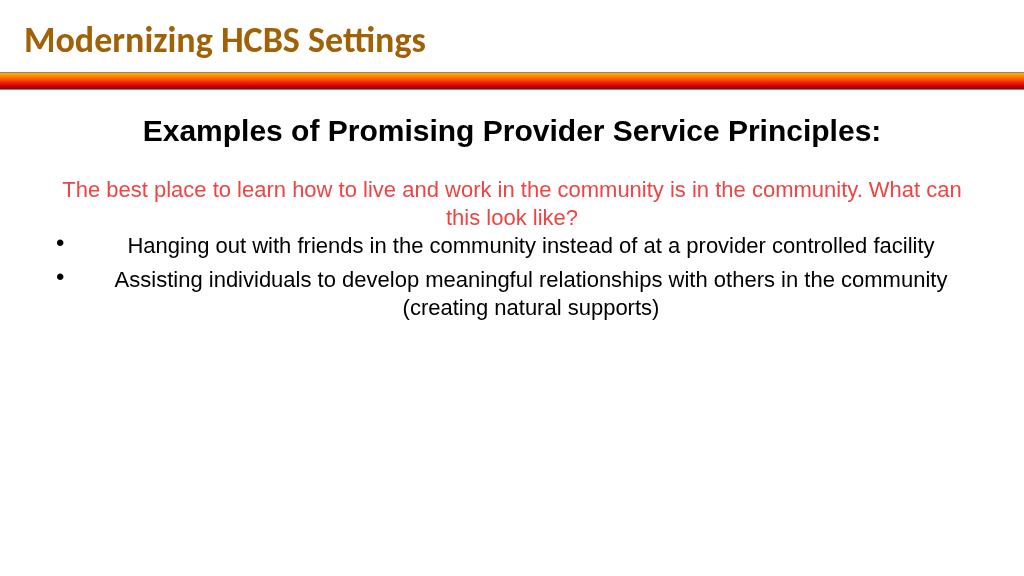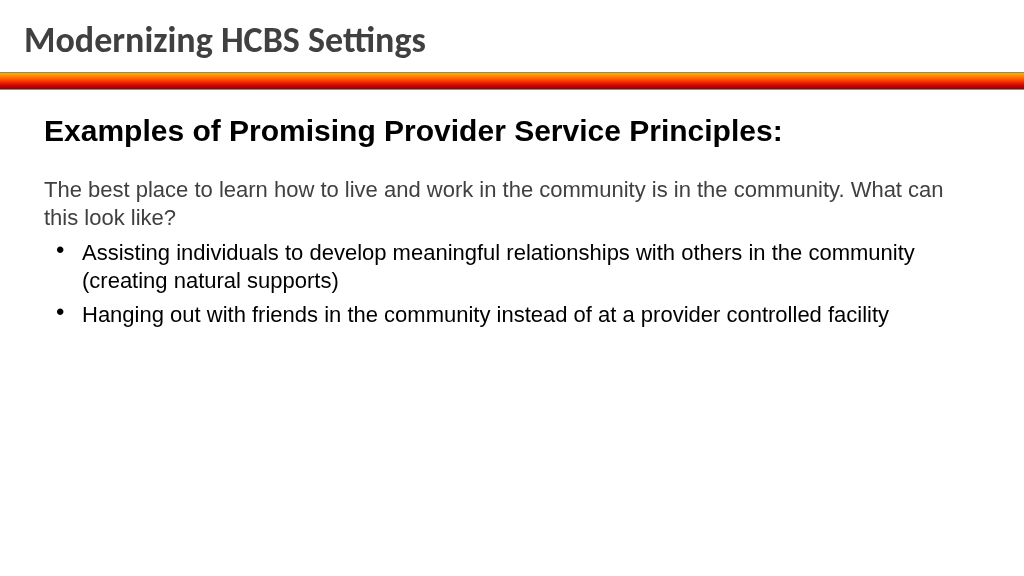--- a/index.html
+++ b/index.html
@@ -10,50 +10,51 @@
     body {
       width: 1024px;
       height: 576px;
       background: white;
       font-family: Arial, Helvetica, sans-serif;
       overflow: hidden;
     }
     .slide-title {
       font-size: 36px;
       font-weight: bold;
-      color: #404040;
+      color: #a16207;
       padding: 18px 24px 10px 24px;
       font-family: Calibri, Arial, sans-serif;
     }
     .gradient-bar {
       height: 18px;
       background: linear-gradient(to bottom,
         #ffb000 0%,
         #ff8800 20%,
         #ff5500 40%,
         #ee2200 60%,
         #cc0000 80%,
         #990000 100%);
       border-top: 1px solid #888;
       border-bottom: 1px solid #888;
     }
     .content {
       padding: 24px 44px 0 44px;
+      text-align: center;
     }
     .subheading {
       font-size: 30px;
       font-weight: bold;
       color: #000;
       margin-bottom: 28px;
     }
     .intro-text {
       font-size: 22px;
-      color: #404040;
+      color: #ef4444;
       line-height: 1.25;
-      margin-bottom: 8px;
+      margin-bottom: 1px;
     }
     .bullet-list {
       list-style: none;
       padding-left: 38px;
     }
     .bullet-list li {
       position: relative;
       font-size: 22px;
       color: #000;
       line-height: 1.28;
@@ -73,16 +74,16 @@
 <body>
 
 <h1 class="slide-title">Modernizing HCBS Settings</h1>
 
 <div class="gradient-bar"></div>
 
 <div class="content">
   <h2 class="subheading">Examples of Promising Provider Service Principles:</h2>
   <p class="intro-text">The best place to learn how to live and work in the community is in the community. What can this look like?</p>
   <ul class="bullet-list">
+    <li>Hanging out with friends in the community instead of at a provider controlled facility</li>
     <li>Assisting individuals to develop meaningful relationships with others in the community (creating natural supports)</li>
-    <li>Hanging out with friends in the community instead of at a provider controlled facility</li>
   </ul>
 </div>
 
 </body></html>

